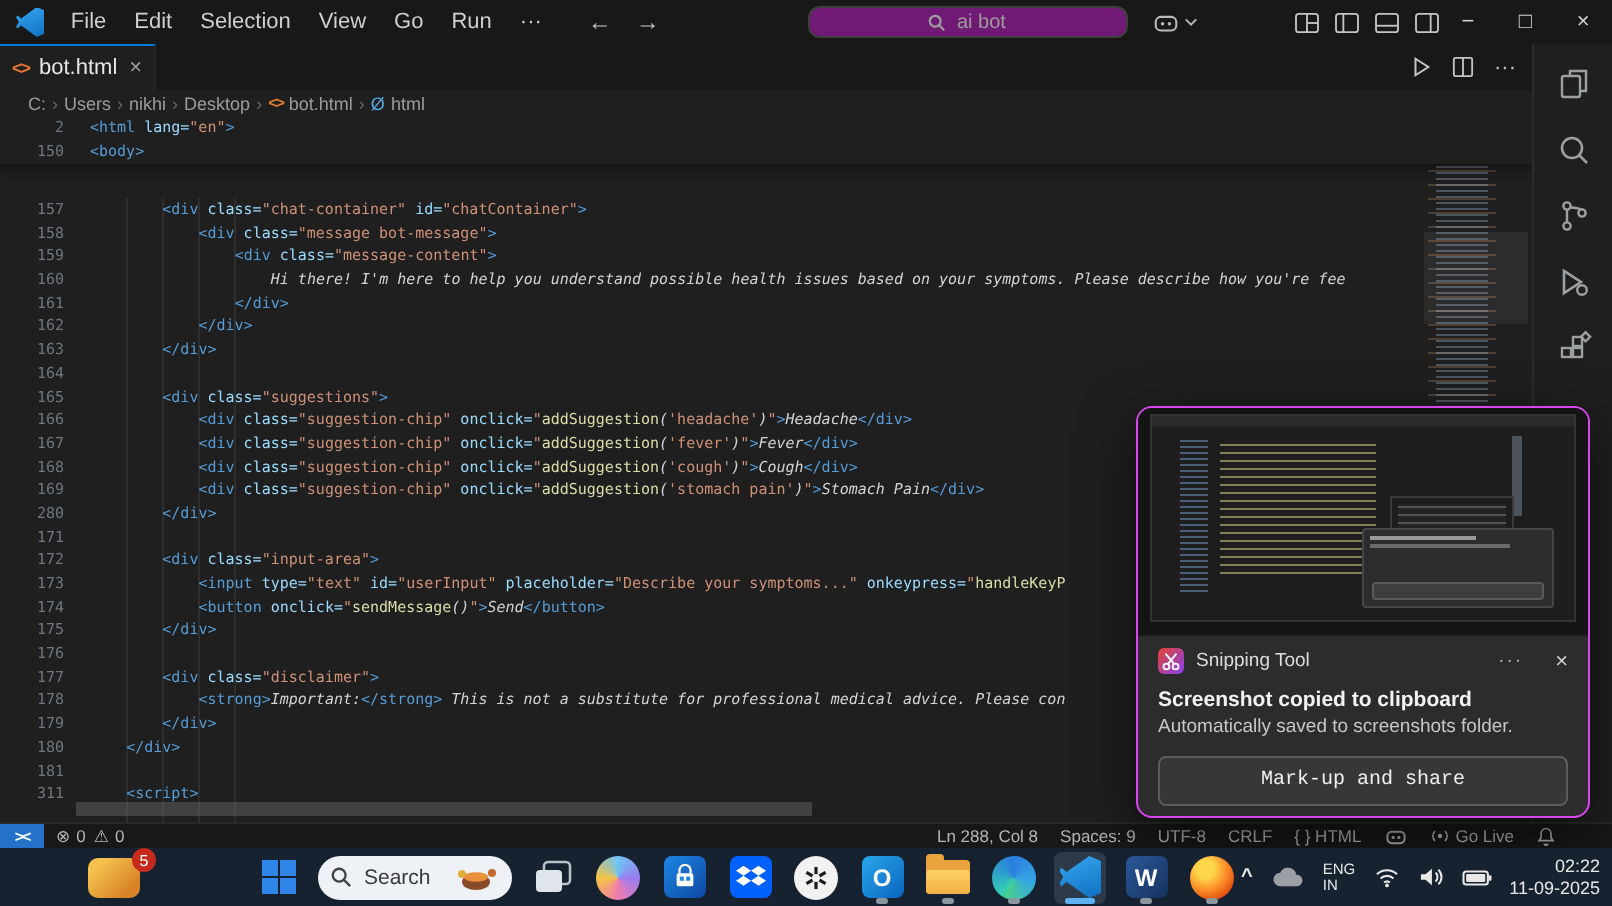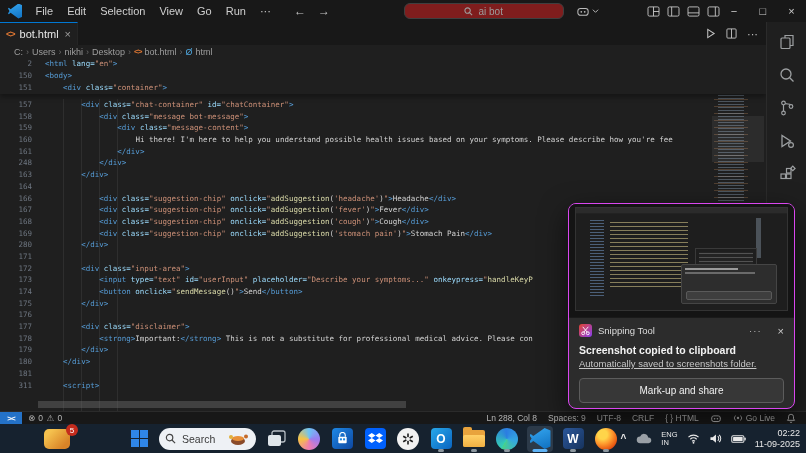--- a/index.html
+++ b/index.html
@@ -8,21 +8,21 @@
 
   
   .vscode { position:absolute; top:0; left:0; width:806px; height:424px; background:#1f1f1f; color:#cccccc; }
 
   .titlebar { height:22px; background:#181818; display:flex; align-items:center; font-size:11px; color:#cfcfcf; position:relative; }
   .vslogo { width:15px; height:15px; margin:0 6px 0 8px;
     background:linear-gradient(160deg,#36a7f0,#0e6fc0);
     clip-path:polygon(72% 0,100% 12%,100% 88%,72% 100%,18% 62%,6% 72%,0 66%,10% 50%,0 34%,6% 28%,18% 38%); }
   .menu-item { padding:0 7px; line-height:22px; cursor:default; }
   .navarrows { display:flex; gap:12px; margin-left:16px; color:#c5c5c5; font-size:12px; }
-  .tsearch { width:166px; height:16px; margin-left:74px; background:#7f1d1d; border:1px solid #3f3f3f; border-radius:6px;
+  .tsearch { width:166px; height:16px; margin-left:74px; background:#701a75; border:1px solid #3f3f3f; border-radius:6px;
     display:flex; align-items:center; justify-content:center; gap:5px; color:#9d9d9d; font-size:10px; }
   .copilot-wrap { display:flex; align-items:center; gap:2px; margin-left:12px; color:#bbb; }
   .layout-icons { display:flex; gap:7px; margin-left:48px; align-items:center; }
   .wctl { width:30px; text-align:center; font-size:11px; color:#cfcfcf; line-height:22px; }
   .titlebar svg { display:block; }
 
   .workrow { display:flex; height:389px; }
   .maincol { width:766px; display:flex; flex-direction:column; }
 
   .tabbar { height:23px; background:#181818; display:flex; align-items:stretch; }
@@ -41,40 +41,40 @@
   .editor { position:relative; flex:1; background:#1f1f1f; overflow:hidden;
     font-family:"DejaVu Sans Mono","Liberation Mono",monospace; font-size:7.5px; }
   .sticky { position:absolute; top:0; left:0; right:0; z-index:3; background:#1f1f1f;
     box-shadow:0 3px 5px rgba(0,0,0,.35); }
   .sticky .cl { height:12px; line-height:12px; }
   .codelines { position:absolute; top:41px; left:0; right:0; z-index:2; }
   .cl { display:flex; height:11.7px; line-height:11.7px; white-space:pre; }
   .ln { flex:none; width:32px; text-align:right; color:#6e7681; }
   .ct { margin-left:13px; white-space:pre; }
   .tk-g { color:#569cd6; } .tk-a { color:#9cdcfe; } .tk-s { color:#ce9178; }
-  .tk-f { color:#dcdcaa; } .tk-t { color:#d4d4d4; }
+  .tk-f { color:#dcdcaa; } .tk-t { color:#d4d4d4;font-style:italic; }
   .guide { position:absolute; top:41px; height:362px; width:1px; background:#2e2e2e; z-index:1; }
   .minimap { position:absolute; top:0; right:8px; width:46px; height:150px; z-index:2;
     background-image:
       repeating-linear-gradient(180deg, rgba(150,175,200,.38) 0 1px, transparent 1px 3px),
       repeating-linear-gradient(180deg, transparent 0 2px, rgba(205,145,95,.28) 2px 3px, transparent 3px 7px);
     background-size:26px 100%, 34px 100%; background-repeat:no-repeat; background-position:6px 4px, 2px 4px; }
   .minimap-slider { position:absolute; top:58px; right:2px; width:52px; height:46px; background:rgba(255,255,255,.06); z-index:2; }
   .hscrollbar { position:absolute; left:38px; bottom:3px; width:368px; height:7px; background:rgba(121,121,121,.38); z-index:4; }
 
   .activitybar { width:40px; background:#1f1f1f; border-left:1px solid #2b2b2b;
     display:flex; flex-direction:column; align-items:center; gap:13px; padding-top:10px; }
   .ab-ico { width:20px; height:20px; display:flex; align-items:center; justify-content:center; color:#9da0a2; }
 
   .statusbar { height:13px; background:#181818; border-top:1px solid #2b2b2b; display:flex; align-items:center;
     font-size:8.5px; color:#b5b5b5; }
   .remote { width:22px; height:13px; background:#2472c8; color:#fff; display:flex; align-items:center;
     justify-content:center; font-size:8px; font-weight:bold; letter-spacing:-1px; }
   .sb-left { display:flex; align-items:center; gap:4px; margin-left:6px; }
-  .sb-right { margin-left:auto; display:flex; align-items:center; gap:11px; padding-right:10px; }
+  .sb-right { margin-left:auto; display:flex; align-items:center; gap:11px; padding-right:28px; }
   .sb-item { display:flex; align-items:center; gap:3px; }
 
   
   .toast { position:absolute; left:568px; top:203px; width:227px; height:206px; background:#2c2c2c;
     border:1px solid #d946ef; border-radius:8px; z-index:40; box-shadow:0 10px 28px rgba(0,0,0,.6); overflow:hidden;
     color:#e8e8e8; }
   .thumb { position:relative; height:114px; background:#141414; border-bottom:1px solid #1a1a1a; overflow:hidden; }
   .mini-win { position:absolute; inset:3px 6px 6px 6px; background:#1e1e1e; border:1px solid #333; }
   .mini-title { height:6px; background:#2b2b2b; border-bottom:1px solid #222; }
   .mini-code-a { position:absolute; left:34px; top:14px; width:78px; height:66px;
@@ -89,23 +89,23 @@
     border:1px solid #454545; border-radius:2px; padding:3px; }
   .mini-line { height:2px; background:#9a9a9a; width:60%; margin-bottom:2px; }
   .mini-line.dim { background:#6a6a6a; width:80%; }
   .mini-btn { position:absolute; left:4px; right:4px; bottom:3px; height:9px; background:#3e3e3e; border:1px solid #5a5a5a; border-radius:2px; }
   .toast-head { display:flex; align-items:center; gap:6px; padding:6px 10px 2px 10px; font-size:9.5px; color:#dddddd; }
   .snip-ico { width:13px; height:13px; border-radius:3px; background:linear-gradient(135deg,#e3452f,#8a3ff2); position:relative; }
   .snip-ico svg { position:absolute; inset:1px; }
   .toast-head .dots { margin-left:auto; color:#bbb; letter-spacing:1px; }
   .toast-head .x { margin-left:10px; color:#cccccc; font-size:11px; }
   .toast-title { padding:5px 10px 0 10px; font-size:10.5px; font-weight:bold; color:#f2f2f2; }
-  .toast-body { padding:2px 10px 0 10px; font-size:9.5px; color:#c7c7c7;text-decoration:underline; }
+  .toast-body { padding:2px 10px 0 10px; font-size:9.5px; color:#c7c7c7; }
   .toast-btn { margin:9px 10px 0 10px; height:25px; background:#373737; border:1px solid #5c5c5c; border-radius:4px;
-    display:flex; align-items:center; justify-content:center; font-size:10px; color:#f0f0f0; }
+    display:flex; align-items:center; justify-content:center; font-size:10px; color:#f0f0f0;font-family:Liberation Mono, monospace; }
 
   
   .taskbar { position:absolute; left:0; top:424px; width:806px; height:29px; background:#16222f; z-index:60;
     display:flex; align-items:center; }
   .widgets { position:absolute; left:44px; top:3px; width:32px; height:23px; display:flex; align-items:center; }
   .widgets-art { width:26px; height:20px; border-radius:5px; background:linear-gradient(135deg,#f5c14e 20%,#d88327 80%); }
   .badge { position:absolute; right:-2px; top:-3px; min-width:12px; height:12px; border-radius:6px; background:#c42b1c;
     color:#fff; font-size:8px; display:flex; align-items:center; justify-content:center; padding:0 2px; }
   .centericons { position:absolute; left:126px; top:0; height:29px; display:flex; align-items:center; gap:7px; }
   .tbico { width:26px; height:26px; border-radius:4px; display:flex; align-items:center; justify-content:center; position:relative; }
@@ -235,31 +235,31 @@
       </div>
 
       <div class="editor">
         <div class="guide" style="left:63px"></div>
         <div class="guide" style="left:81px"></div>
         <div class="guide" style="left:99px"></div>
         <div class="guide" style="left:117px"></div>
         <div class="sticky" id="sticky">
             <div class="cl"><span class="ln">2</span><span class="ct" style="padding-left: 0px;"><span class="tk-g">&lt;html</span><span class="tk-a"> lang=</span><span class="tk-s">"en"</span><span class="tk-g">&gt;</span></span></div>
             <div class="cl"><span class="ln">150</span><span class="ct" style="padding-left: 0px;"><span class="tk-g">&lt;body&gt;</span></span></div>
-            <div class="cl"><span class="ln">151</span><span class="ct" style="padding-left: 18.08px;"><span class="tk-g">&lt;div</span><span class="tk-a"> class=</span><span class="tk-s">"container"</span><span class="tk-g">&gt;</span></span></div>
           </div>
         <div class="codelines" id="code">
             <div class="cl"><span class="ln">157</span><span class="ct" style="padding-left: 36.16px;"><span class="tk-g">&lt;div</span><span class="tk-a"> class=</span><span class="tk-s">"chat-container"</span><span class="tk-a"> id=</span><span class="tk-s">"chatContainer"</span><span class="tk-g">&gt;</span></span></div>
             <div class="cl"><span class="ln">158</span><span class="ct" style="padding-left: 54.24px;"><span class="tk-g">&lt;div</span><span class="tk-a"> class=</span><span class="tk-s">"message bot-message"</span><span class="tk-g">&gt;</span></span></div>
             <div class="cl"><span class="ln">159</span><span class="ct" style="padding-left: 72.32px;"><span class="tk-g">&lt;div</span><span class="tk-a"> class=</span><span class="tk-s">"message-content"</span><span class="tk-g">&gt;</span></span></div>
             <div class="cl"><span class="ln">160</span><span class="ct" style="padding-left: 90.4px;"><span class="tk-t">Hi there! I'm here to help you understand possible health issues based on your symptoms. Please describe how you're fee</span></span></div>
             <div class="cl"><span class="ln">161</span><span class="ct" style="padding-left: 72.32px;"><span class="tk-g">&lt;/div&gt;</span></span></div>
-            <div class="cl"><span class="ln">248</span><span class="ct" style="padding-left: 54.24px;"><span class="tk-g">&lt;/div&gt;</span></span></div>
+            <div class="cl"><span class="ln">162</span><span class="ct" style="padding-left: 54.24px;"><span class="tk-g">&lt;/div&gt;</span></span></div>
             <div class="cl"><span class="ln">163</span><span class="ct" style="padding-left: 36.16px;"><span class="tk-g">&lt;/div&gt;</span></span></div>
             <div class="cl"><span class="ln">164</span><span class="ct" style="padding-left: 0px;"></span></div>
+            <div class="cl"><span class="ln">165</span><span class="ct" style="padding-left: 36.16px;"><span class="tk-g">&lt;div</span><span class="tk-a"> class=</span><span class="tk-s">"suggestions"</span><span class="tk-g">&gt;</span></span></div>
             <div class="cl"><span class="ln">166</span><span class="ct" style="padding-left: 54.24px;"><span class="tk-g">&lt;div</span><span class="tk-a"> class=</span><span class="tk-s">"suggestion-chip"</span><span class="tk-a"> onclick=</span><span class="tk-s">"</span><span class="tk-f">addSuggestion</span><span class="tk-t">(</span><span class="tk-s">'headache'</span><span class="tk-t">)</span><span class="tk-s">"</span><span class="tk-g">&gt;</span><span class="tk-t">Headache</span><span class="tk-g">&lt;/div&gt;</span></span></div>
             <div class="cl"><span class="ln">167</span><span class="ct" style="padding-left: 54.24px;"><span class="tk-g">&lt;div</span><span class="tk-a"> class=</span><span class="tk-s">"suggestion-chip"</span><span class="tk-a"> onclick=</span><span class="tk-s">"</span><span class="tk-f">addSuggestion</span><span class="tk-t">(</span><span class="tk-s">'fever'</span><span class="tk-t">)</span><span class="tk-s">"</span><span class="tk-g">&gt;</span><span class="tk-t">Fever</span><span class="tk-g">&lt;/div&gt;</span></span></div>
             <div class="cl"><span class="ln">168</span><span class="ct" style="padding-left: 54.24px;"><span class="tk-g">&lt;div</span><span class="tk-a"> class=</span><span class="tk-s">"suggestion-chip"</span><span class="tk-a"> onclick=</span><span class="tk-s">"</span><span class="tk-f">addSuggestion</span><span class="tk-t">(</span><span class="tk-s">'cough'</span><span class="tk-t">)</span><span class="tk-s">"</span><span class="tk-g">&gt;</span><span class="tk-t">Cough</span><span class="tk-g">&lt;/div&gt;</span></span></div>
             <div class="cl"><span class="ln">169</span><span class="ct" style="padding-left: 54.24px;"><span class="tk-g">&lt;div</span><span class="tk-a"> class=</span><span class="tk-s">"suggestion-chip"</span><span class="tk-a"> onclick=</span><span class="tk-s">"</span><span class="tk-f">addSuggestion</span><span class="tk-t">(</span><span class="tk-s">'stomach pain'</span><span class="tk-t">)</span><span class="tk-s">"</span><span class="tk-g">&gt;</span><span class="tk-t">Stomach Pain</span><span class="tk-g">&lt;/div&gt;</span></span></div>
             <div class="cl"><span class="ln">280</span><span class="ct" style="padding-left: 36.16px;"><span class="tk-g">&lt;/div&gt;</span></span></div>
             <div class="cl"><span class="ln">171</span><span class="ct" style="padding-left: 0px;"></span></div>
             <div class="cl"><span class="ln">172</span><span class="ct" style="padding-left: 36.16px;"><span class="tk-g">&lt;div</span><span class="tk-a"> class=</span><span class="tk-s">"input-area"</span><span class="tk-g">&gt;</span></span></div>
             <div class="cl"><span class="ln">173</span><span class="ct" style="padding-left: 54.24px;"><span class="tk-g">&lt;input</span><span class="tk-a"> type=</span><span class="tk-s">"text"</span><span class="tk-a"> id=</span><span class="tk-s">"userInput"</span><span class="tk-a"> placeholder=</span><span class="tk-s">"Describe your symptoms..."</span><span class="tk-a"> onkeypress=</span><span class="tk-s">"</span><span class="tk-f">handleKeyP</span></span></div>
             <div class="cl"><span class="ln">174</span><span class="ct" style="padding-left: 54.24px;"><span class="tk-g">&lt;button</span><span class="tk-a"> onclick=</span><span class="tk-s">"</span><span class="tk-f">sendMessage</span><span class="tk-t">()</span><span class="tk-s">"</span><span class="tk-g">&gt;</span><span class="tk-t">Send</span><span class="tk-g">&lt;/button&gt;</span></span></div>
             <div class="cl"><span class="ln">175</span><span class="ct" style="padding-left: 36.16px;"><span class="tk-g">&lt;/div&gt;</span></span></div>

